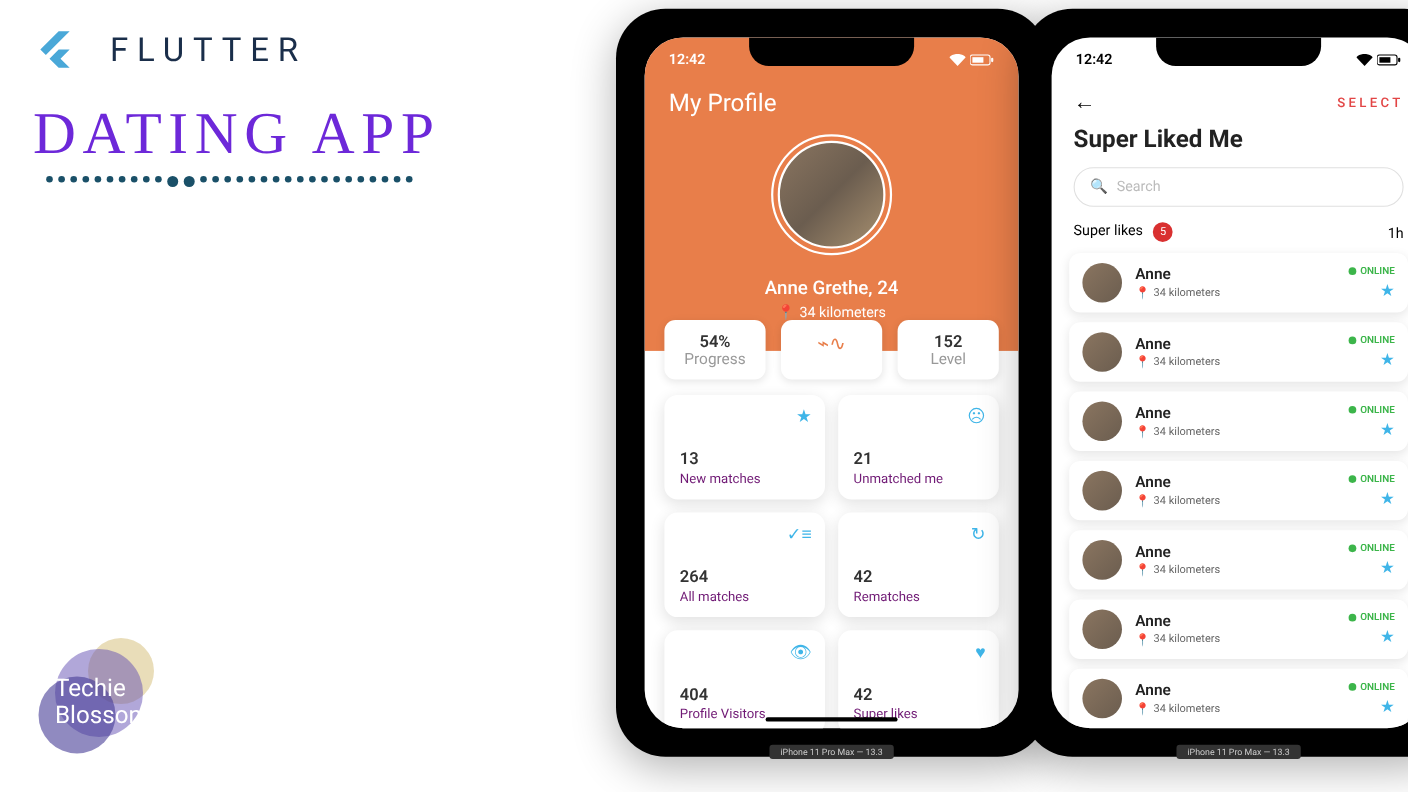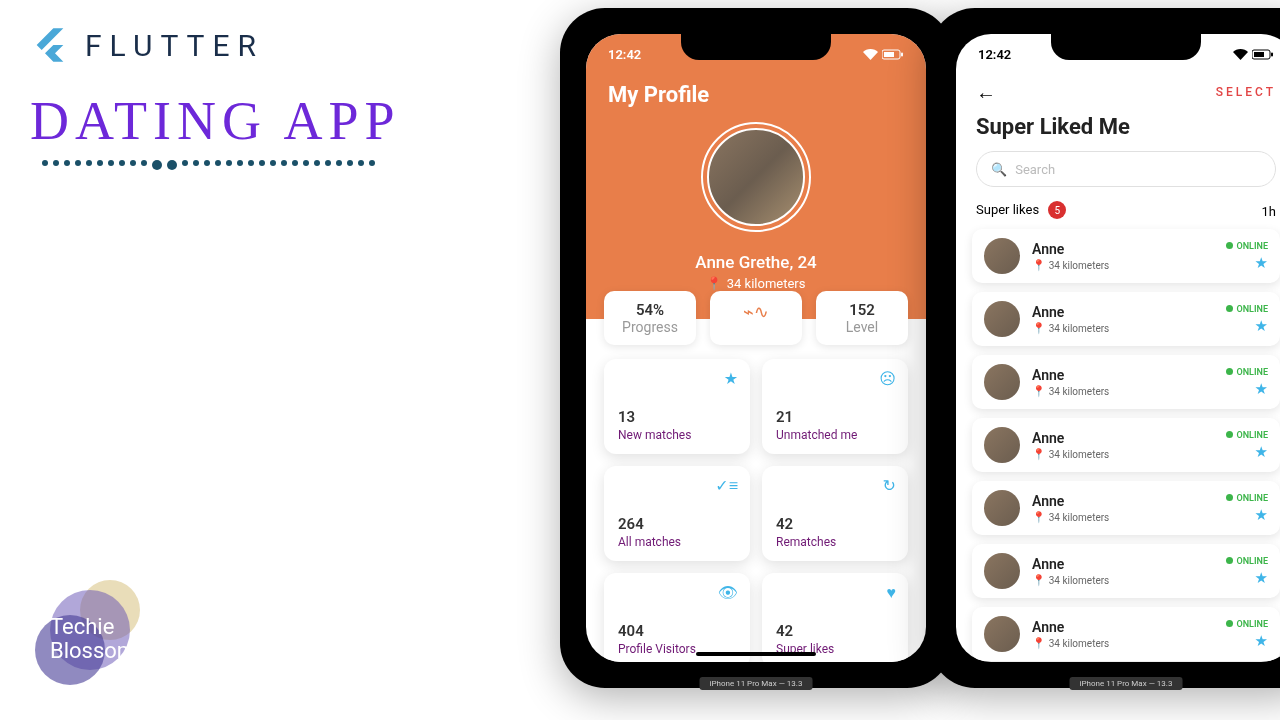--- a/index.html
+++ b/index.html
@@ -1,17 +1,17 @@
 <!DOCTYPE html>
 <html><head>
 <meta charset="utf-8">
 <style>
 *{margin:0;padding:0;box-sizing:border-box;font-family:-apple-system,BlinkMacSystemFont,'Segoe UI',Roboto,sans-serif}
 body{width:1280px;height:720px;background:#fff;position:relative;overflow:hidden}
-.header{position:absolute;top:25px;left:30px;display:flex;align-items:center;gap:15px}
+.header{position:absolute;top:25px;left:30px;display:flex;align-items:center;gap:30px}
 .flutter-logo{width:40px;height:40px}
 .flutter-text{font-size:30px;letter-spacing:8px;color:#1a2e4a;font-weight:400}
 .title{position:absolute;top:90px;left:30px}
 .title-text{font-size:54px;letter-spacing:6px;color:#6d28d9;font-family:Liberation Serif, serif;font-weight:400}
 .dots{margin-top:8px;display:flex;gap:5px;padding-left:12px}
 .dots span{width:6px;height:6px;border-radius:50%;background:#1a5068}
 .dots span.big{width:10px;height:10px}
 .brand{position:absolute;bottom:20px;left:30px;width:120px;height:120px}
 .brand-circle{position:absolute;border-radius:50%}
 .brand .c1{width:80px;height:80px;background:rgba(100,80,180,0.5);top:10px;left:20px}
@@ -21,21 +21,21 @@
 .phone{position:absolute;width:392px;height:680px;background:#000;border-radius:45px;padding:26px;box-shadow:0 10px 40px rgba(0,0,0,0.3)}
 .phone1{top:8px;left:560px}
 .phone2{top:8px;left:930px}
 .screen{width:100%;height:100%;background:#fff;border-radius:35px;overflow:hidden;position:relative}
 .notch{position:absolute;top:0;left:50%;transform:translateX(-50%);width:150px;height:26px;background:#000;border-radius:0 0 18px 18px;z-index:10}
 .statusbar{height:40px;display:flex;justify-content:space-between;align-items:center;padding:0 22px;font-size:13px;font-weight:600}
 .status-icons{display:flex;gap:4px;align-items:center}
 .sb-white{color:#fff}
 .sb-black{color:#000}
 .profile-top{background:#e87e4a;height:285px;padding-top:0;color:#fff;text-align:center;position:relative}
-.profile-title{position:absolute;top:48px;left:22px;font-size:22px;font-weight:700;text-align:left}
+.profile-title{position:absolute;top:48px;left:22px;font-size:22px;font-weight:400;text-align:left}
 .avatar-ring{width:110px;height:110px;border:2px solid #fff;border-radius:50%;margin:48px auto 10px;padding:4px;display:inline-block}
 .avatar{width:100%;height:100%;border-radius:50%;background:linear-gradient(135deg,#8a7560 0%,#6b5d4f 50%,#a89070 100%);border:2px solid #fff}
 .profile-name{font-size:17px;font-weight:500;margin-top:6px}
 .profile-dist{font-size:13px;margin-top:4px;display:flex;align-items:center;justify-content:center;gap:4px}
 .stats-row{display:flex;gap:14px;padding:0 18px;margin-top:-28px;position:relative;z-index:2}
 .stat-card{flex:1;background:#fff;border-radius:10px;padding:10px 6px;text-align:center;box-shadow:0 2px 8px rgba(0,0,0,0.1)}
 .stat-val{font-size:15px;font-weight:600;color:#333}
 .stat-lbl{font-size:14px;color:#999}
 .pulse{color:#e87e4a;font-size:18px}
 .grid{display:grid;grid-template-columns:1fr 1fr;gap:12px;padding:14px 18px}

